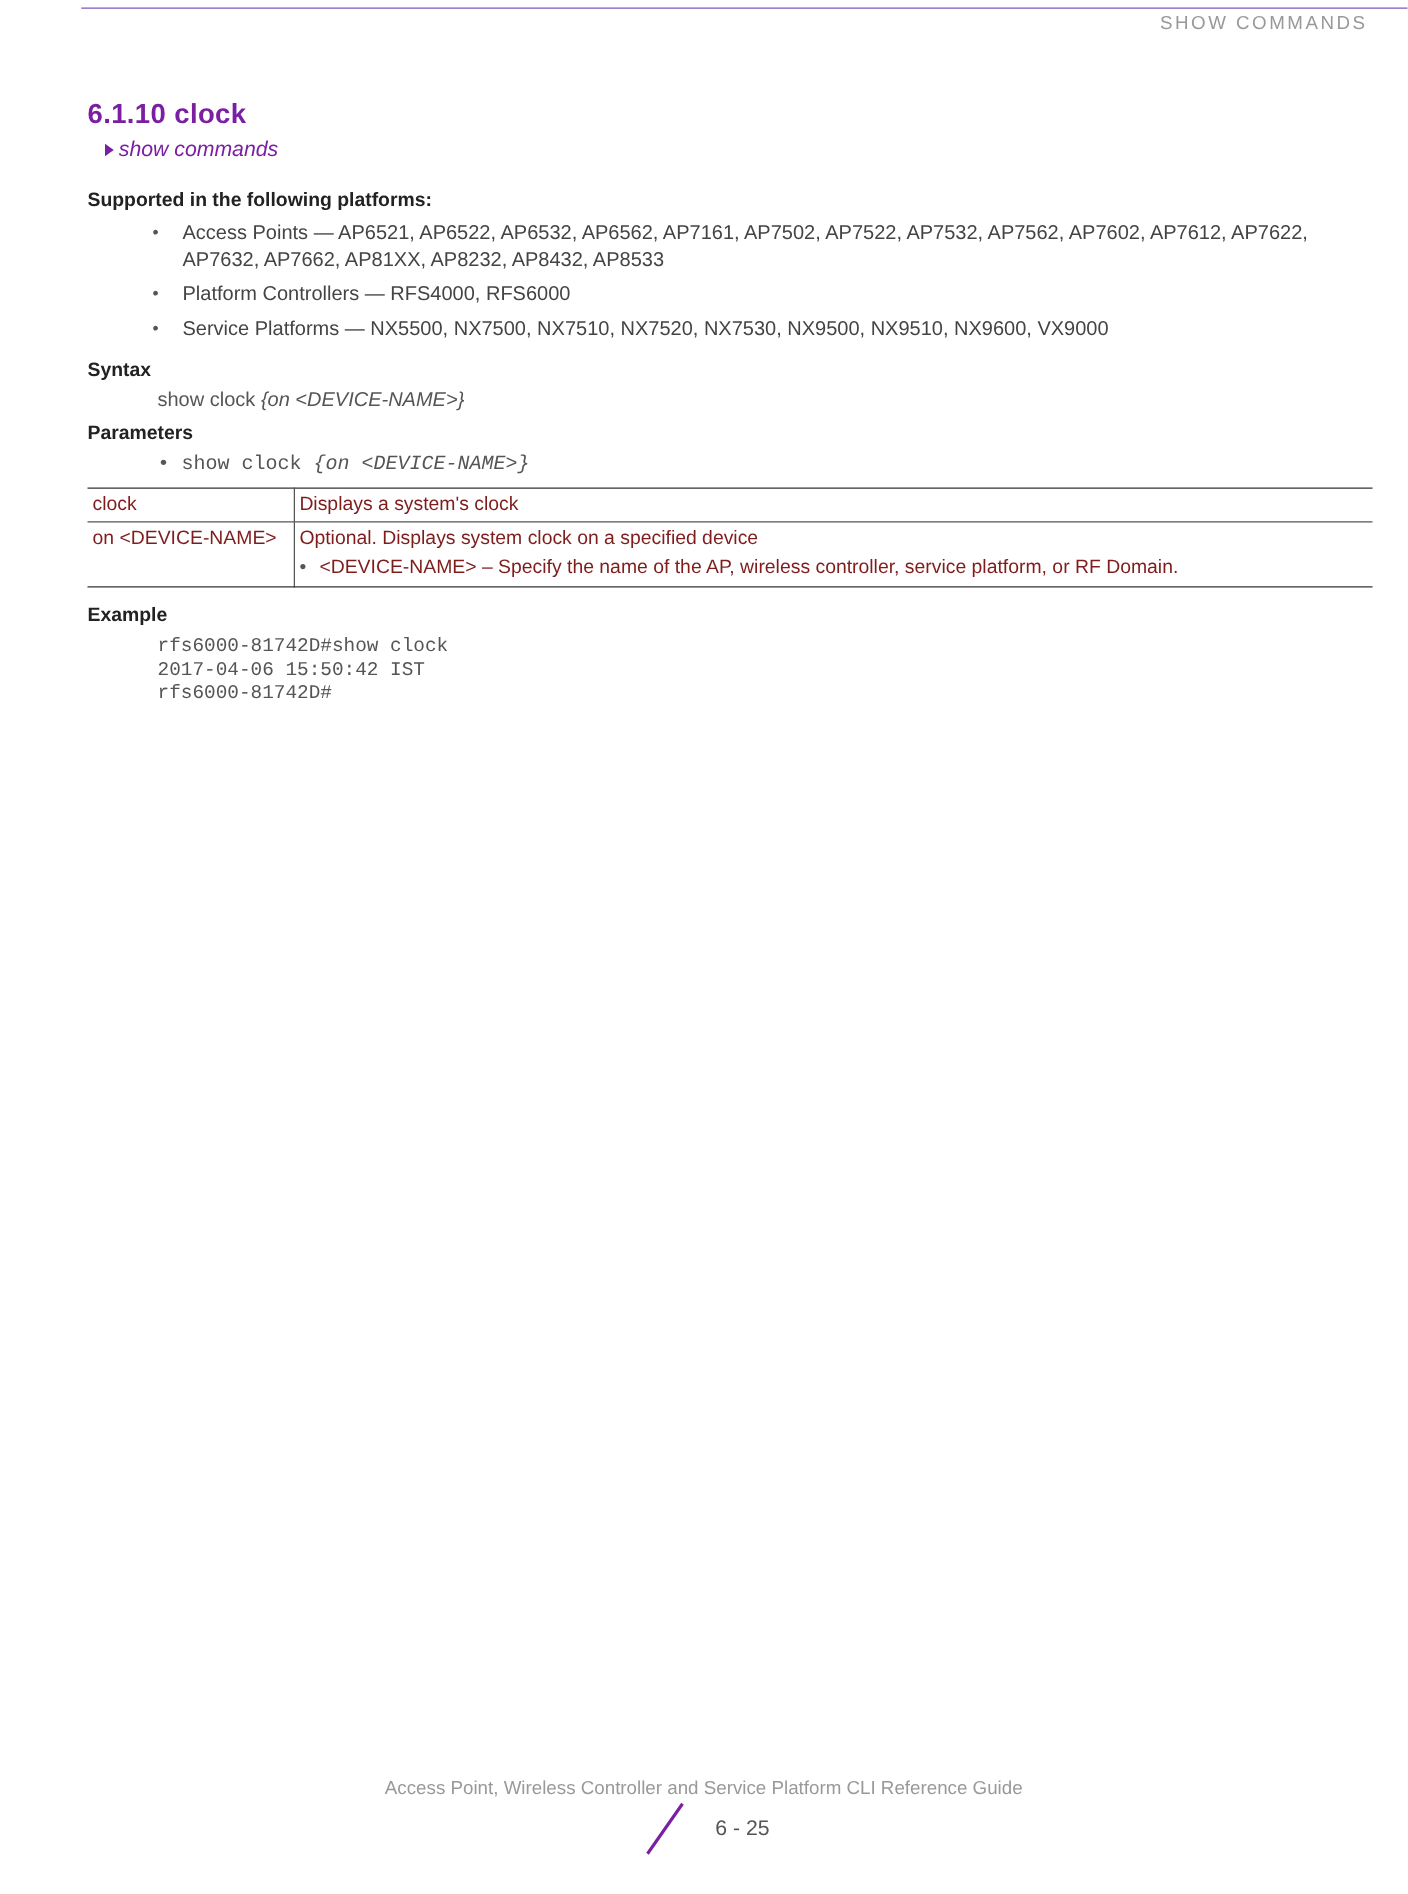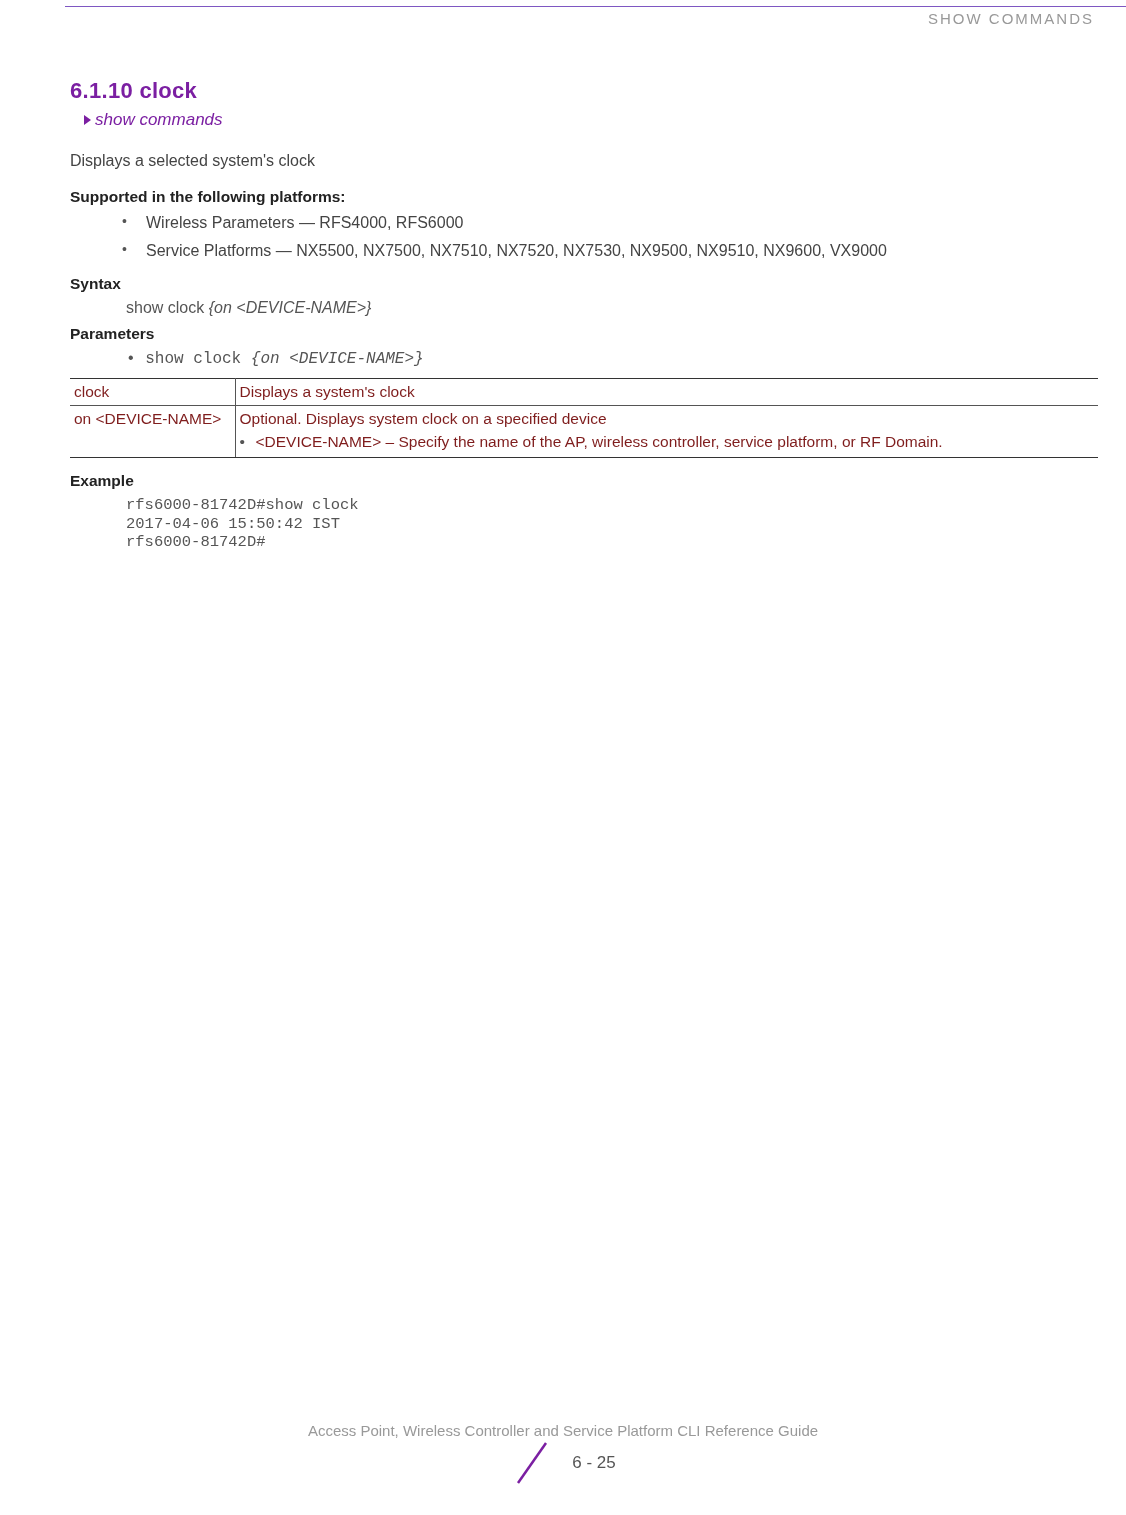--- a/index.html
+++ b/index.html
@@ -219,25 +219,25 @@
 
   <div class="content">
 
     <h2 class="section-heading">6.1.10 clock</h2>
 
     <div class="subheading-link">
       <span class="arrow-right"></span>
       <span class="link-text">show commands</span>
     </div>
 
-    <p class="description">Displays a selected system's clock</p>
 
     <p class="bold-heading">Supported in the following platforms:</p>
     <ul class="platform-list">
-      <li>Wireless Parameters — RFS4000, RFS6000</li>
+      <li>Access Points — AP6521, AP6522, AP6532, AP6562, AP7161, AP7502, AP7522, AP7532, AP7562, AP7602, AP7612, AP7622, AP7632, AP7662, AP81XX, AP8232, AP8432, AP8533</li>
+      <li>Platform Controllers — RFS4000, RFS6000</li>
       <li>Service Platforms — NX5500, NX7500, NX7510, NX7520, NX7530, NX9500, NX9510, NX9600, VX9000</li>
     </ul>
 
     <p class="bold-heading">Syntax</p>
     <p class="code-line">
       <span>show clock </span><span class="code-italic">{on &lt;DEVICE-NAME&gt;}</span>
     </p>
 
     <p class="bold-heading">Parameters</p>
     <p class="param-line">

